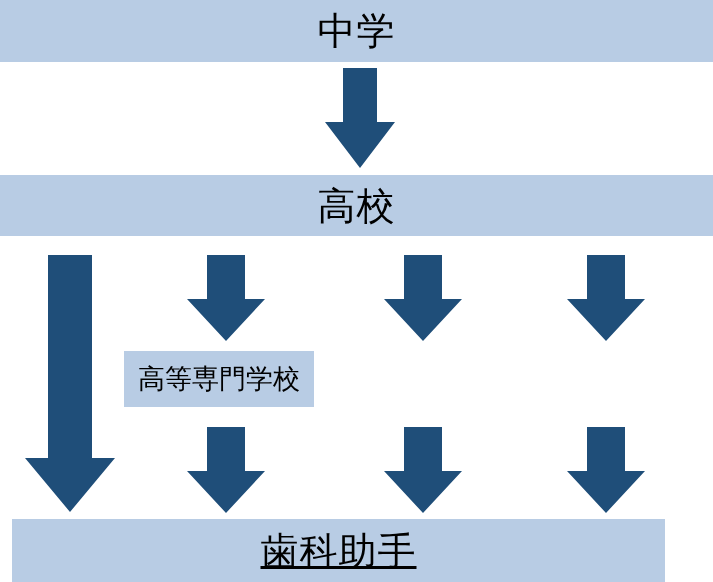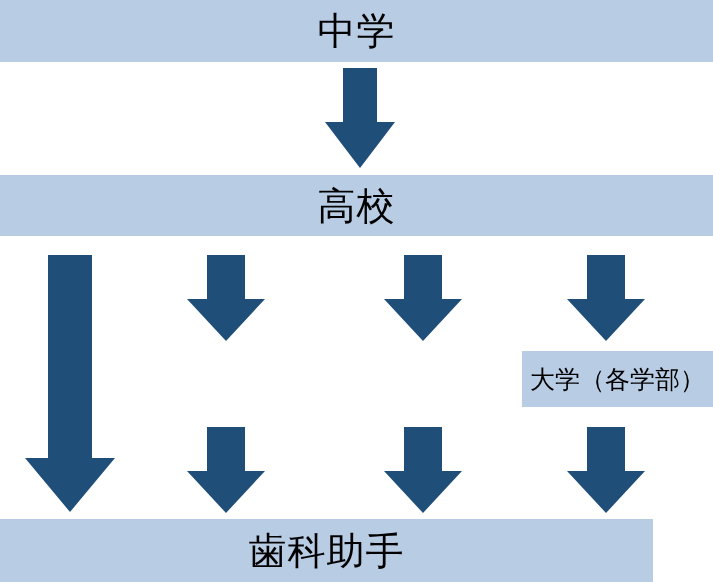--- a/index.html
+++ b/index.html
@@ -30,21 +30,21 @@
     color: #000000;
   }
   
   #box-chugaku {
     left: 0px;  top: 0px;   width: 713px; height: 62px;
   }
   #box-koukou {
     left: 0px;  top: 175px; width: 713px; height: 61px; text-align: center;
   }
   #box-shikajoshu {
-    left: 0px;  top: 519px; width: 653px; height: 63px;
+    left: 12px;  top: 519px; width: 653px; height: 63px; text-decoration: underline;
   }
   #box-chugaku .bar-label,
   #box-koukou .bar-label,
   #box-shikajoshu .bar-label {
     font-size: 38px;
     letter-spacing: 1px;
   }
   
   #box-kosen {
     left: 124px; top: 351px; width: 190px; height: 56px;
@@ -108,22 +108,22 @@
       <polygon points="20,0 58,0 58,44 78,44 39,86 0,44 20,44" fill="#1f4e79"></polygon>
     </svg>
   </div>
 
   <div class="arrow" id="arrow-4" style="left:567px; top:255px; width:78px; height:86px;">
     <svg viewBox="0 0 78 86" preserveAspectRatio="none">
       <polygon points="20,0 58,0 58,44 78,44 39,86 0,44 20,44" fill="#1f4e79"></polygon>
     </svg>
   </div>
 
-  <div class="bar" id="box-daigaku">
-    <span class="bar-label">大学（各学部）</span>
+  <div class="bar" id="box-kosen">
+    <span class="bar-label">高等専門学校</span>
   </div>
 
   <div class="arrow" id="arrow-5" style="left:187px; top:427px; width:78px; height:86px;">
     <svg viewBox="0 0 78 86" preserveAspectRatio="none">
       <polygon points="20,0 58,0 58,44 78,44 39,86 0,44 20,44" fill="#1f4e79"></polygon>
     </svg>
   </div>
 
   <div class="arrow" id="arrow-6" style="left:384px; top:427px; width:78px; height:86px;">
     <svg viewBox="0 0 78 86" preserveAspectRatio="none">

